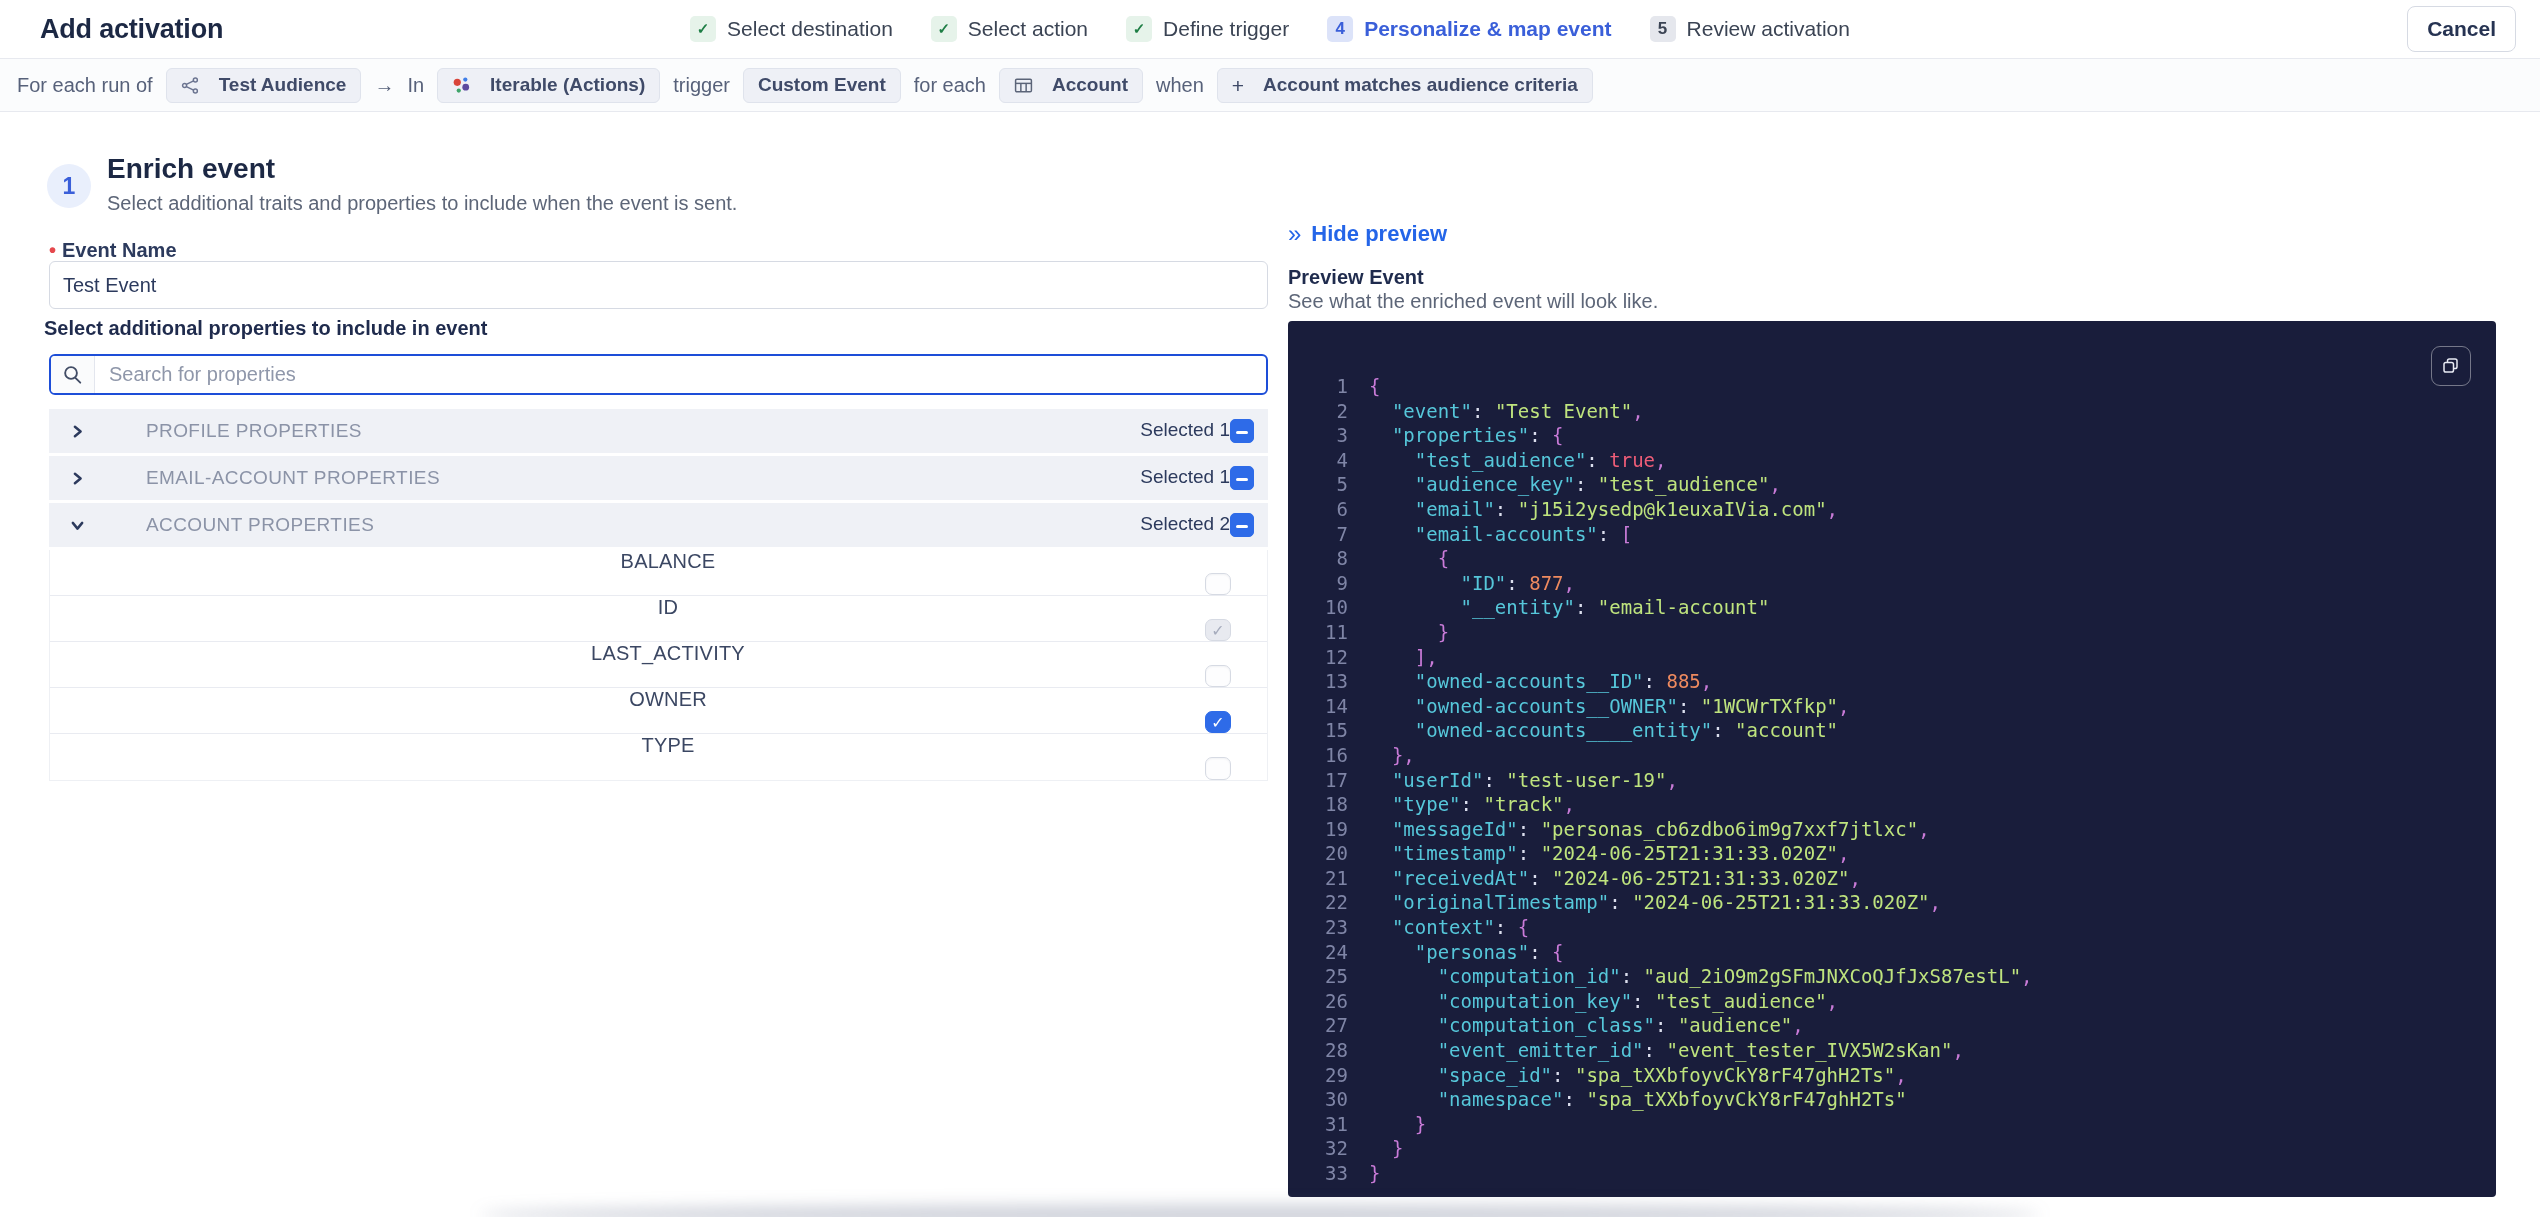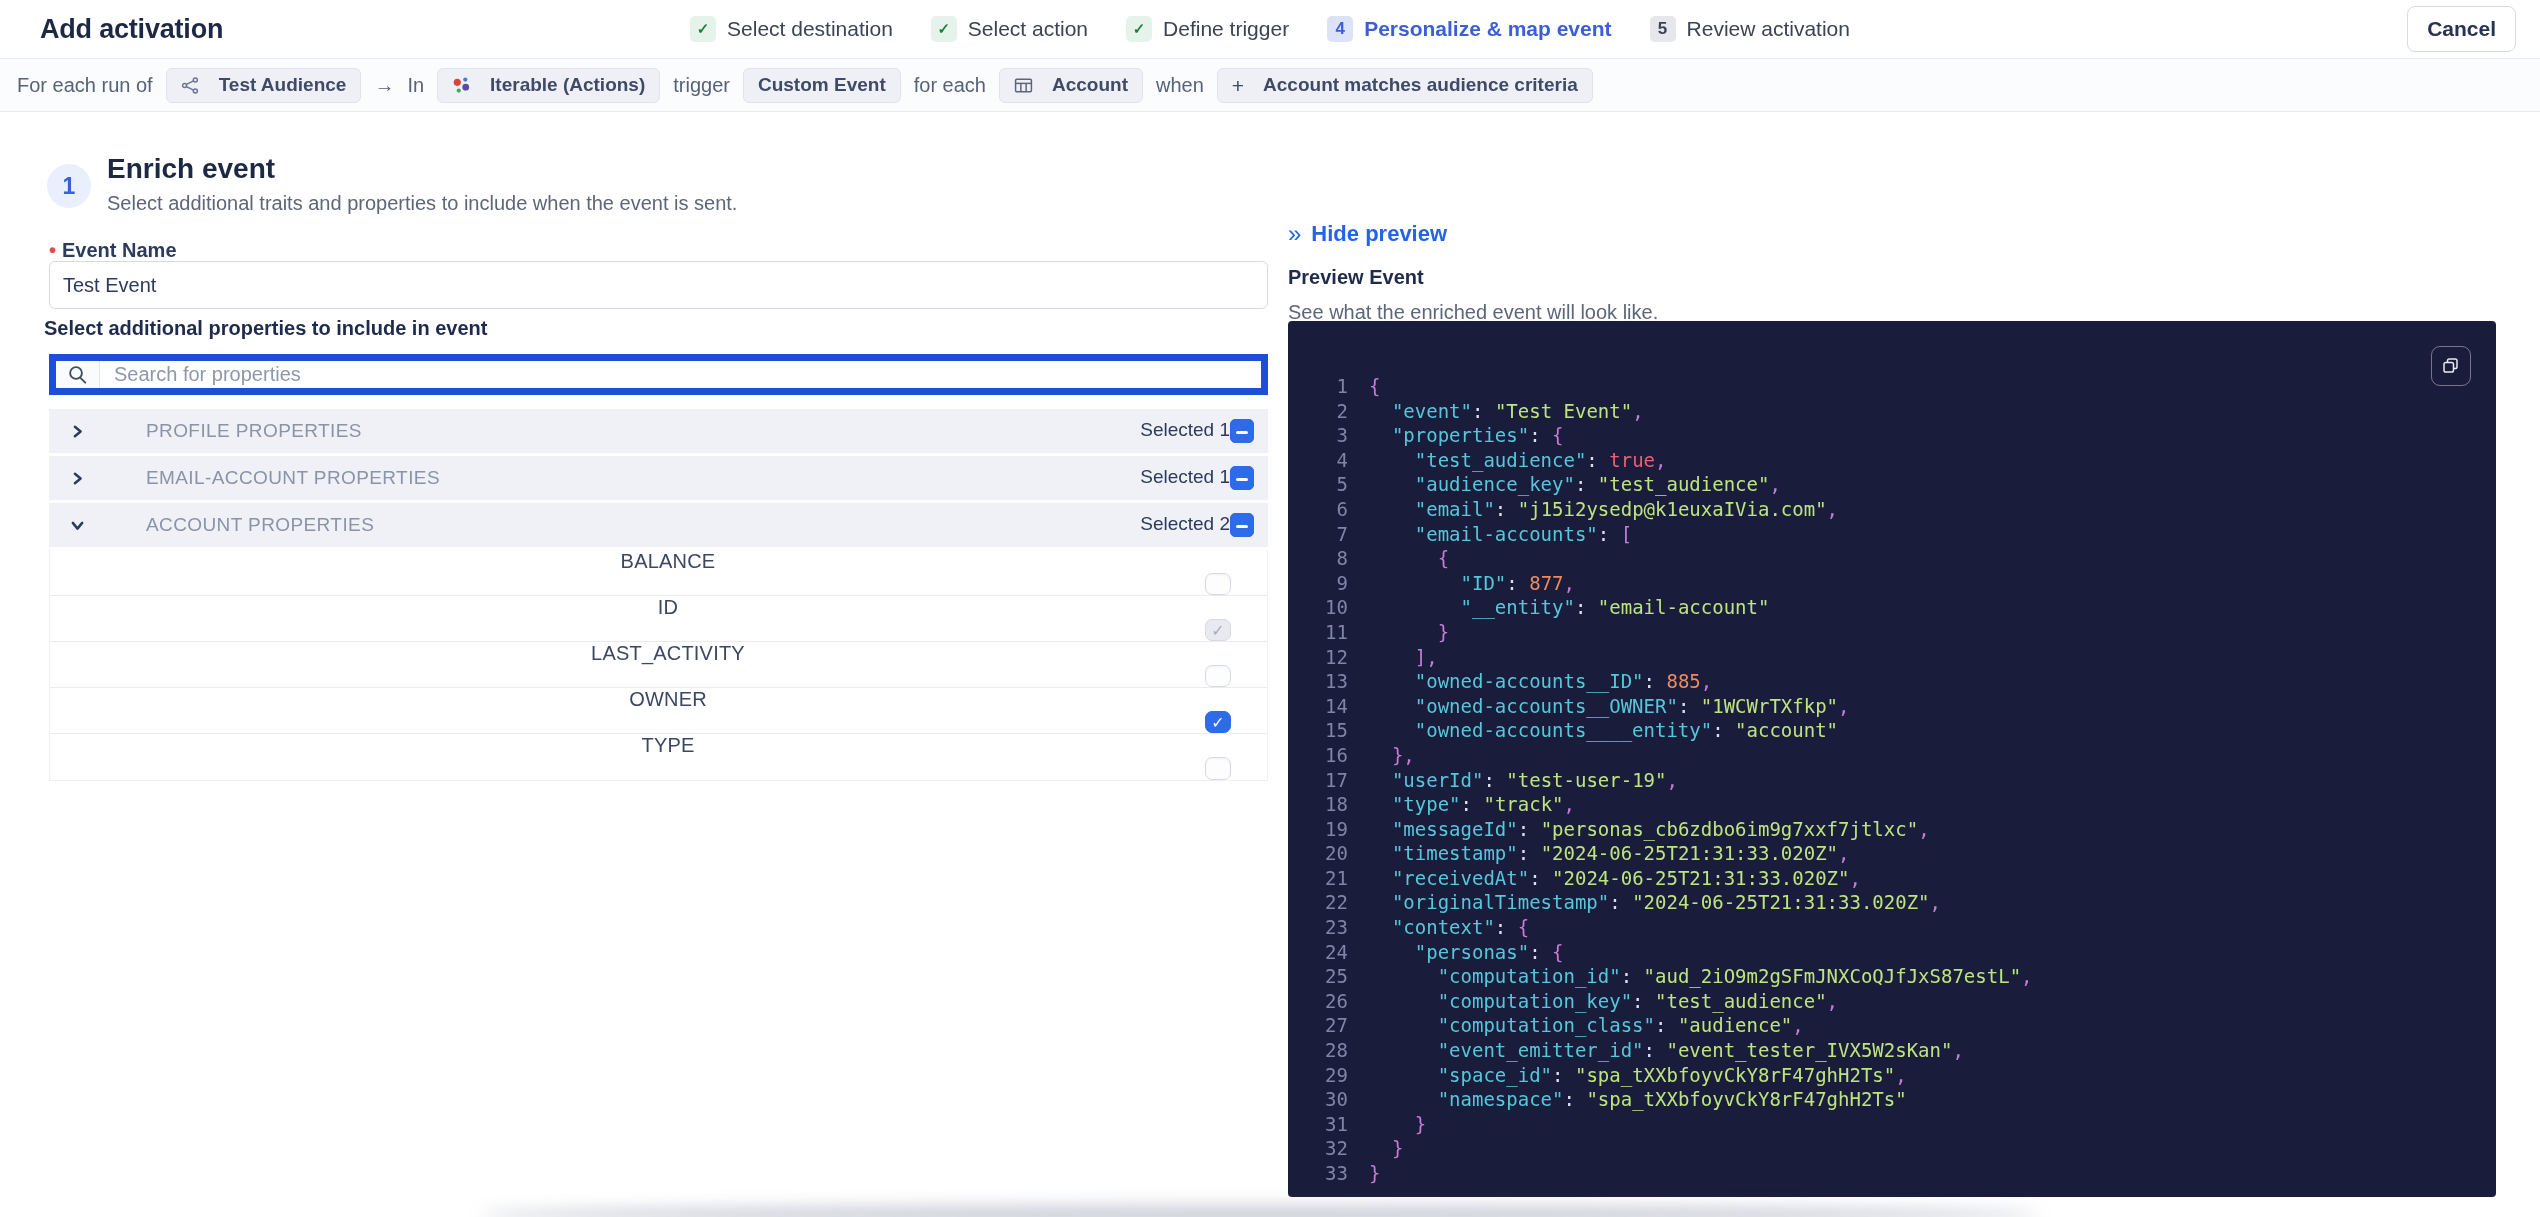--- a/index.html
+++ b/index.html
@@ -64,21 +64,21 @@
   .req-dot { color:#e5484d; margin-right:6px; font-size:20px; }
   .event-input {
     position:absolute; left:49px; top:261px; width:1219px; height:48px;
     border:1px solid #d6dae3; border-radius:6px; padding:0 13px;
     font-size:20px; color:#2c3a5d; font-family:"Liberation Sans", sans-serif; background:#fff;
   }
   .select-label { position:absolute; left:44px; top:317px; font-size:20px; font-weight:700; color:#1f2b4d; }
 
   .search-box {
     position:absolute; left:49px; top:354px; width:1219px; height:41px;
-    border:7px solid #1d4ed8; border-radius:0; background:#fff; display:flex; overflow:hidden;
+    border:2px solid #1d4ed8; border-radius:6px; background:#fff; display:flex; overflow:hidden;
   }
   .search-icon-cell {
     width:44px; display:flex; align-items:center; justify-content:center;
     background:#fafbfc; border-right:1px solid #e3e6ee;
   }
   .search-input {
     flex:1; border:none; outline:none; padding:0 14px; font-size:20px; color:#2c3a5d;
     font-family:"Liberation Sans", sans-serif; background:transparent;
   }
   .search-input::placeholder { color:#8f97aa; }
@@ -117,21 +117,21 @@
     content:""; position:absolute; left:5px; right:5px; top:10.5px; height:3px; background:#fff; border-radius:2px;
   }
 
   
   .hide-preview {
     position:absolute; left:1288px; top:221px; display:flex; align-items:center; gap:10px;
     color:#2465e8; font-size:22px; font-weight:700; cursor:pointer;
   }
   .hide-preview .chevs { font-size:24px; font-weight:400; line-height:1; }
   .preview-title { position:absolute; left:1288px; top:266px; font-size:20px; font-weight:700; color:#1f2b4d; }
-  .preview-sub   { position:absolute; left:1288px; top:290px; font-size:20px; color:#5d6678;margin-top:11px; }
+  .preview-sub   { position:absolute; left:1288px; top:290px; font-size:20px; color:#5d6678; }
 
   .code-block {
     position:absolute; left:1288px; top:321px; width:1208px; height:876px;
     background:#191d3b; border-radius:4px;
   }
   .copy-btn {
     position:absolute; top:25px; right:25px; width:40px; height:40px;
     border:1px solid rgba(255,255,255,.40); border-radius:9px; background:transparent;
     display:flex; align-items:center; justify-content:center; cursor:pointer;
   }

